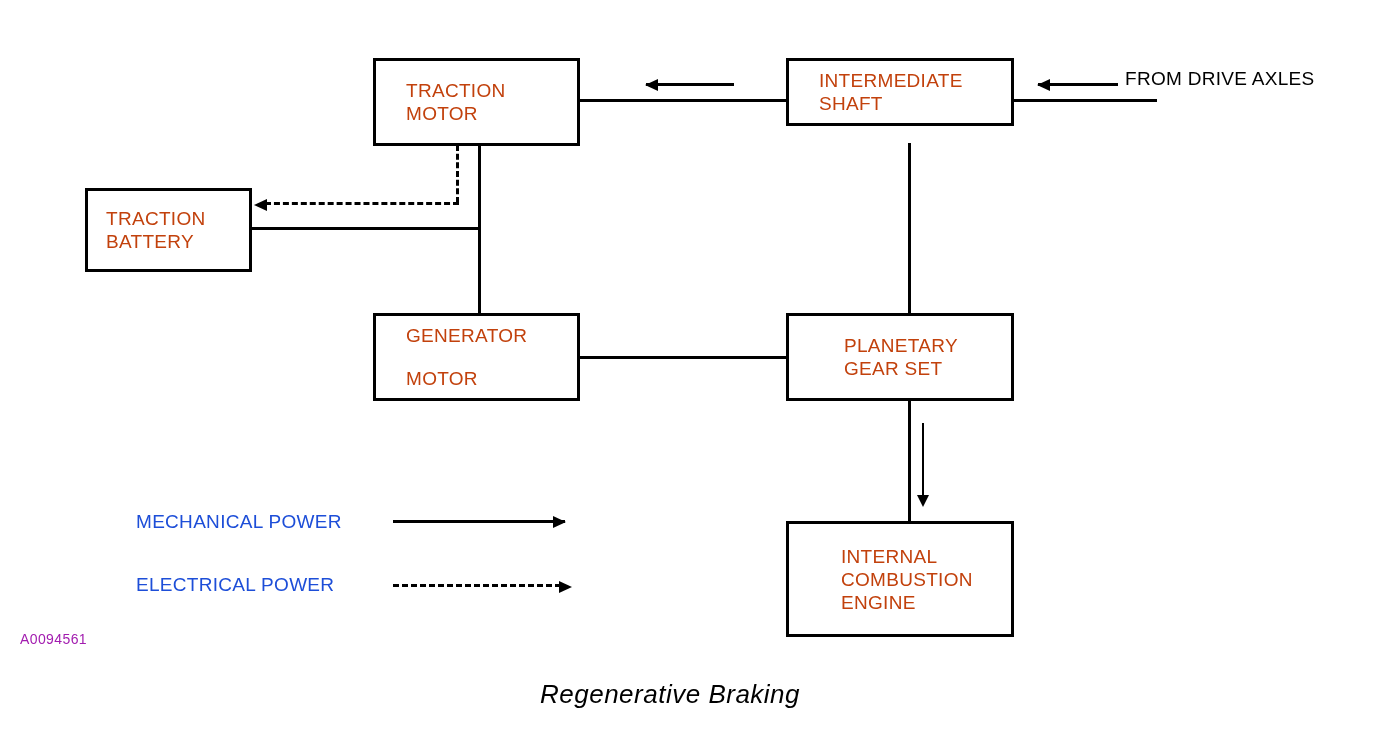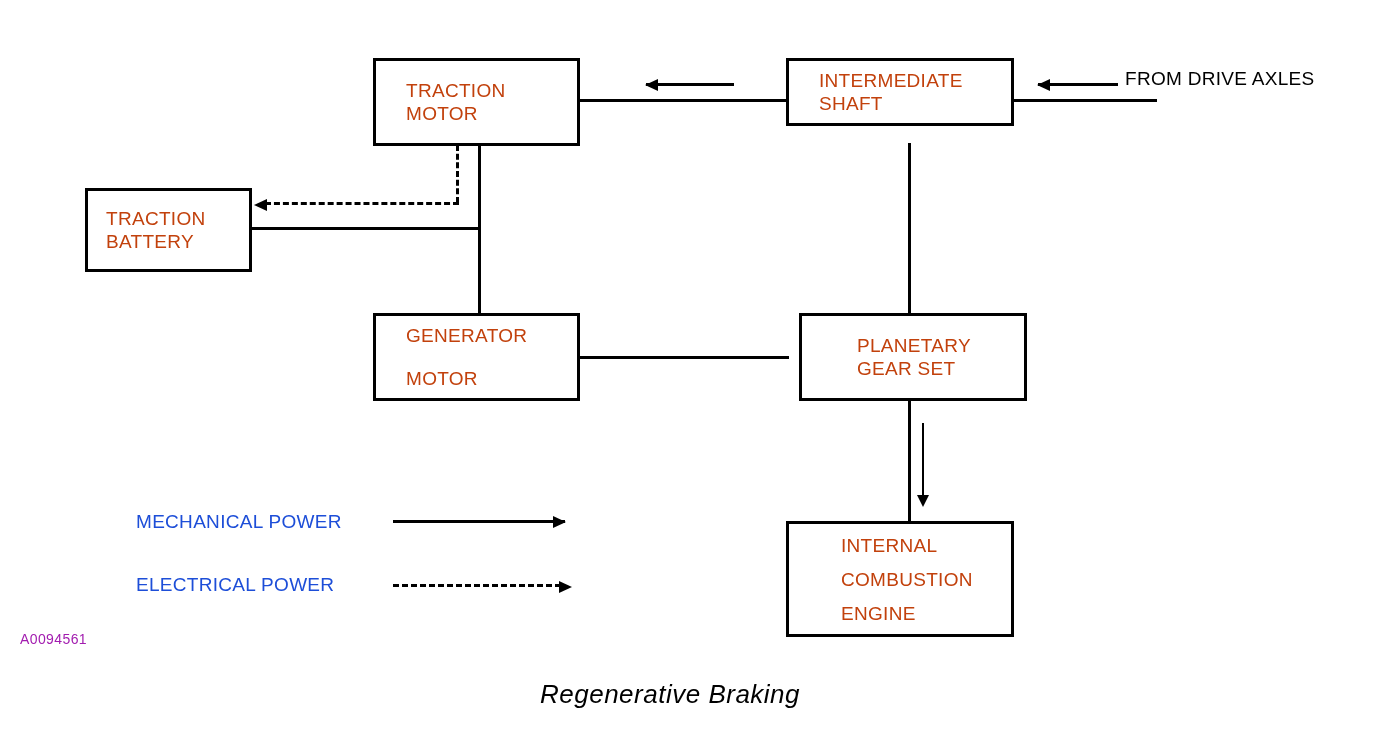--- a/index.html
+++ b/index.html
@@ -28,22 +28,22 @@
   }
   .node .line {
     font-size: 19px;
     line-height: 23px;
     color: #c2410c;
     letter-spacing: 0.3px;
     white-space: nowrap;
   }
   .node.align-left { align-items: flex-start; padding-left: 18px; }
   .node.align-left3 { align-items: flex-start; padding-left: 30px; }
-  .node.align-left4 { align-items: flex-start; padding-left: 55px; margin-left: 13px; }
-  .node.align-left5 { align-items: flex-start; padding-left: 52px; gap: 11px; }
+  .node.align-left4 { align-items: flex-start; padding-left: 55px; }
+  .node.align-left5 { align-items: flex-start; padding-left: 52px; }
 
   .hline {
     position: absolute;
     height: 3px;
     background: #000000;
     z-index: 2;
   }
   .vline {
     position: absolute;
     width: 3px;

